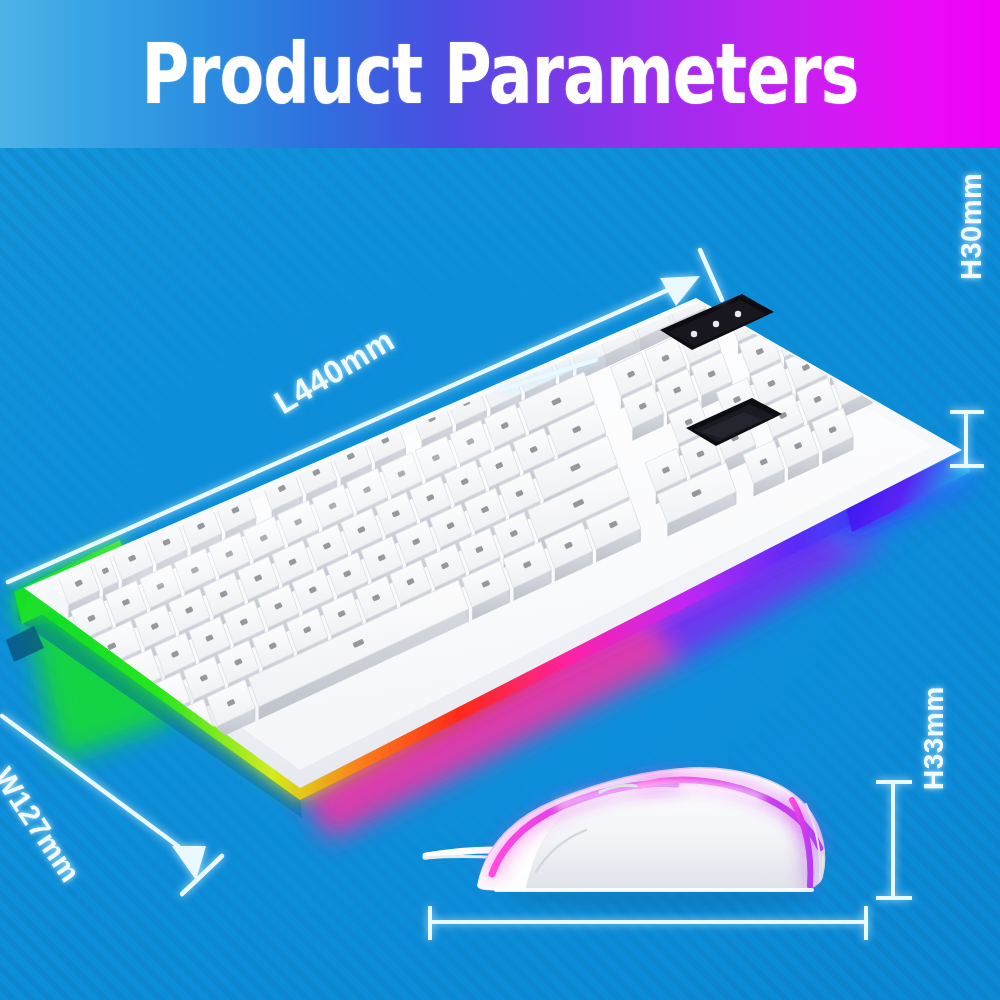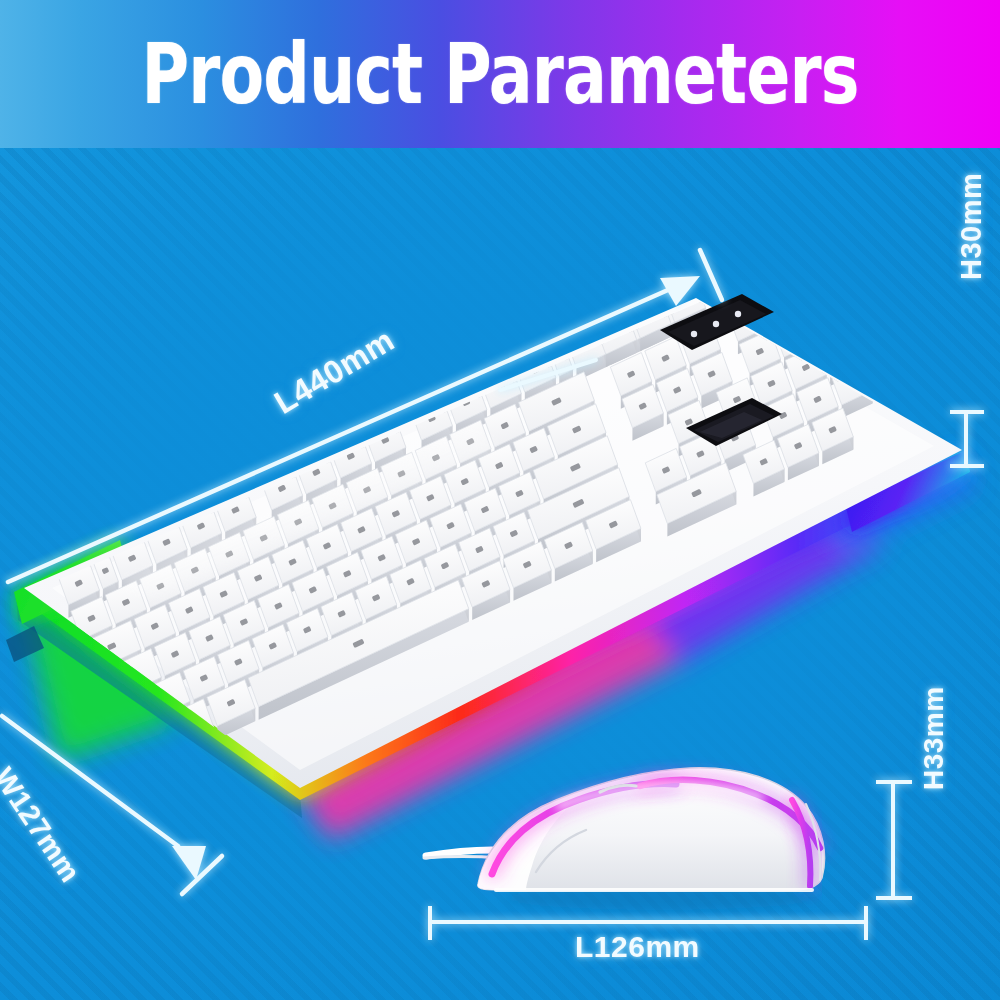--- a/index.html
+++ b/index.html
@@ -763,17 +763,16 @@
       </g>
     </g>
   </svg>
 
   <div class="dim-label" id="lbl-kb-length">L440mm</div>
 
   <div class="dim-label" id="lbl-kb-width">W127mm</div>
 
   <div class="dim-label" id="lbl-kb-height">H30mm</div>
 
-  <div class="dim-label" id="lbl-mouse-length">L126mm</div>
 
   <div class="dim-label" id="lbl-mouse-height">H33mm</div>
 
 </div>
 
 </body></html>

